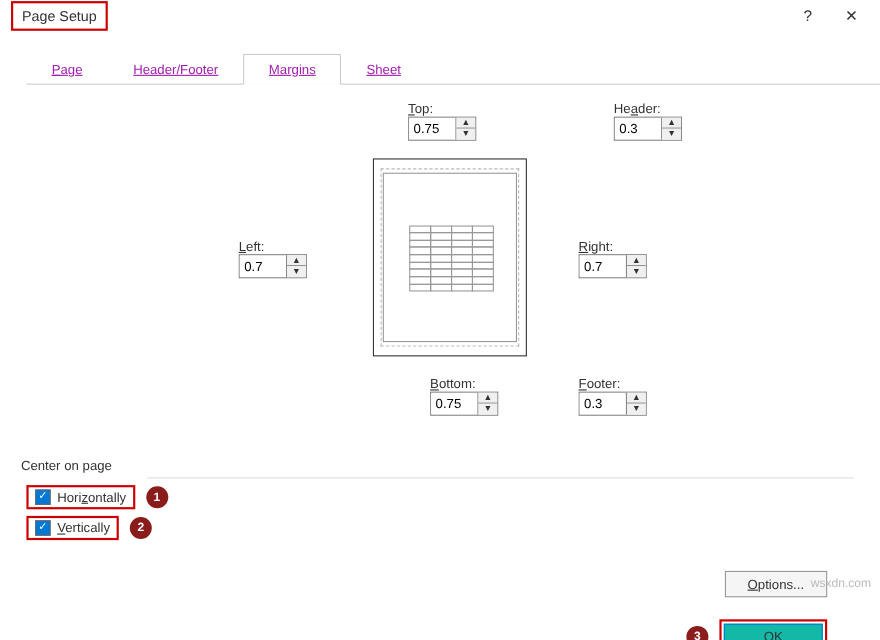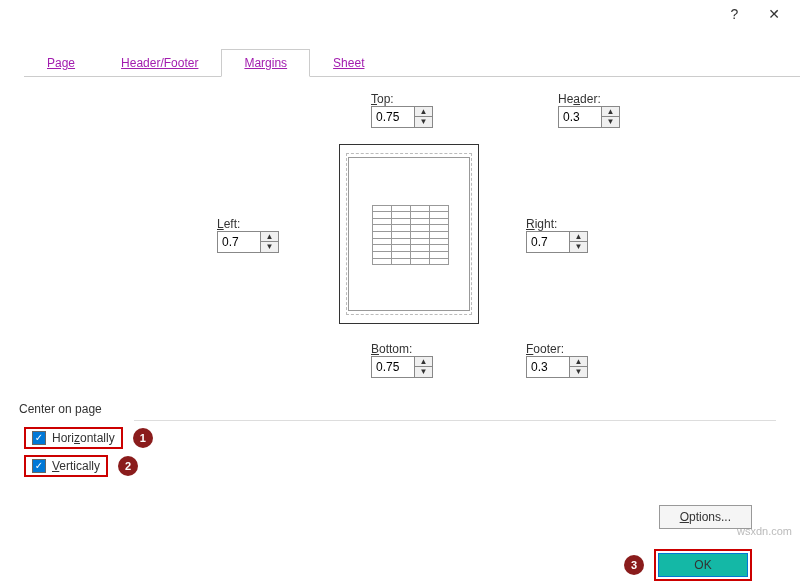--- a/index.html
+++ b/index.html
@@ -94,21 +94,21 @@
       background: #f0f0f0;
       cursor: pointer;
       border-bottom: 1px solid #888;
     }
     .spinner .arrow:last-child { border-bottom: none; }
     .field { position: absolute; }
     .field-top { left: 347px; top: 0; }
     .field-header { left: 502px; top: 0; margin-left: 32px; }
     .field-left { left: 193px; top: 125px; }
     .field-right { left: 502px; top: 125px; }
-    .field-bottom { left: 347px; top: 250px; }
+    .field-bottom { left: 367px; top: 250px; }
     .field-footer { left: 502px; top: 250px; }
     .preview {
       position: absolute;
       left: 315px;
       top: 52px;
       width: 140px;
       height: 180px;
       border: 1px solid #333;
       background: #fff;
     }
@@ -125,21 +125,21 @@
     .preview-grid {
       position: absolute;
       left: 32px; top: 60px;
       width: 76px; height: 60px;
       display: grid;
       grid-template-columns: repeat(4, 1fr);
       grid-template-rows: repeat(9, 1fr);
     }
     .preview-grid div { border: 1px solid #999; margin: -0.5px; }
     .center-group {
-      margin-top: 10px;
+      margin-top: 24px;
     }
     .center-title { color: #333; margin-left: -5px; }
     .checkbox-row {
       display: flex;
       align-items: center;
       margin-top: 6px;
       gap: 10px;
     }
     .checkbox-wrap {
       display: flex;
@@ -208,20 +208,21 @@
       right: 8px;
       bottom: 45px;
       color: #bbb;
       font-size: 11px;
     }
   </style>
 </head>
 <body>
 
 <div class="titlebar">
+  <span class="title-text">Page Setup</span>
   <div class="title-controls">
     <span class="help">?</span>
     <span class="close">✕</span>
   </div>
 </div>
 
 <div class="tabs">
   <div class="tab"><u>P</u><span></span><span>age</span></div>
   <div class="tab">Header/Footer</div>
   <div class="tab active">Margins</div>

